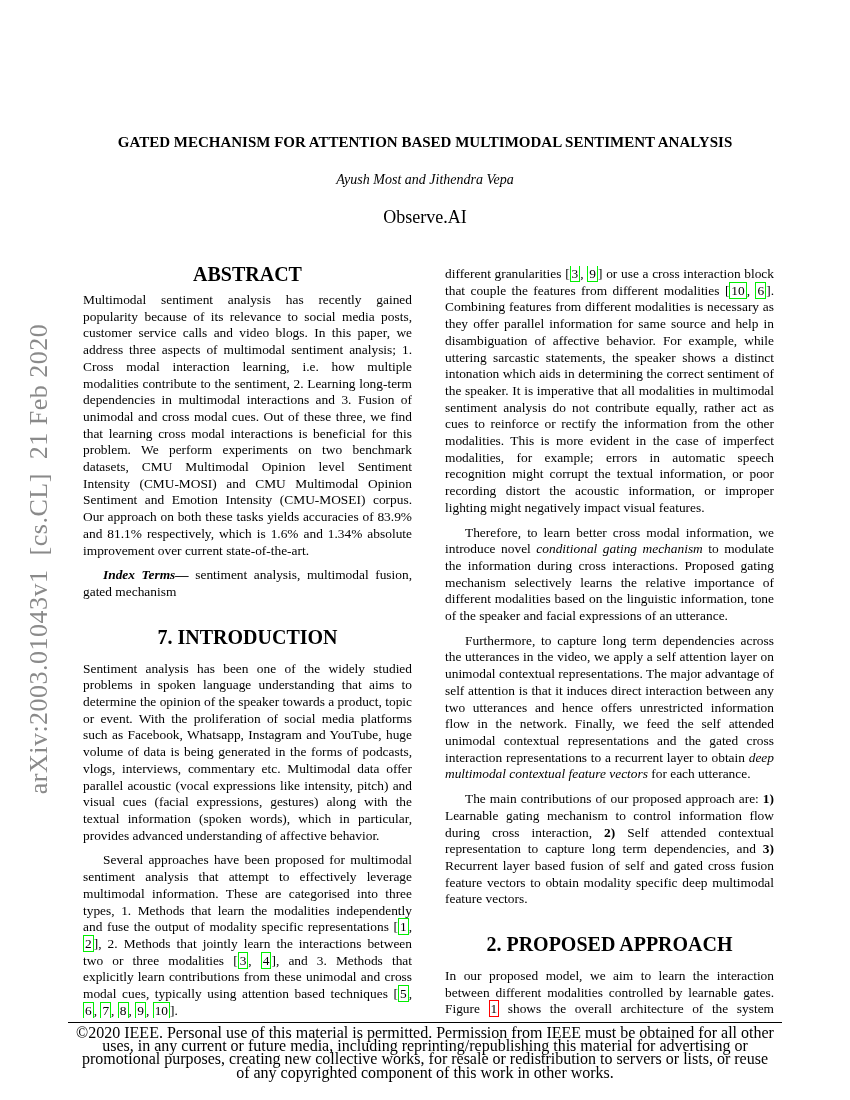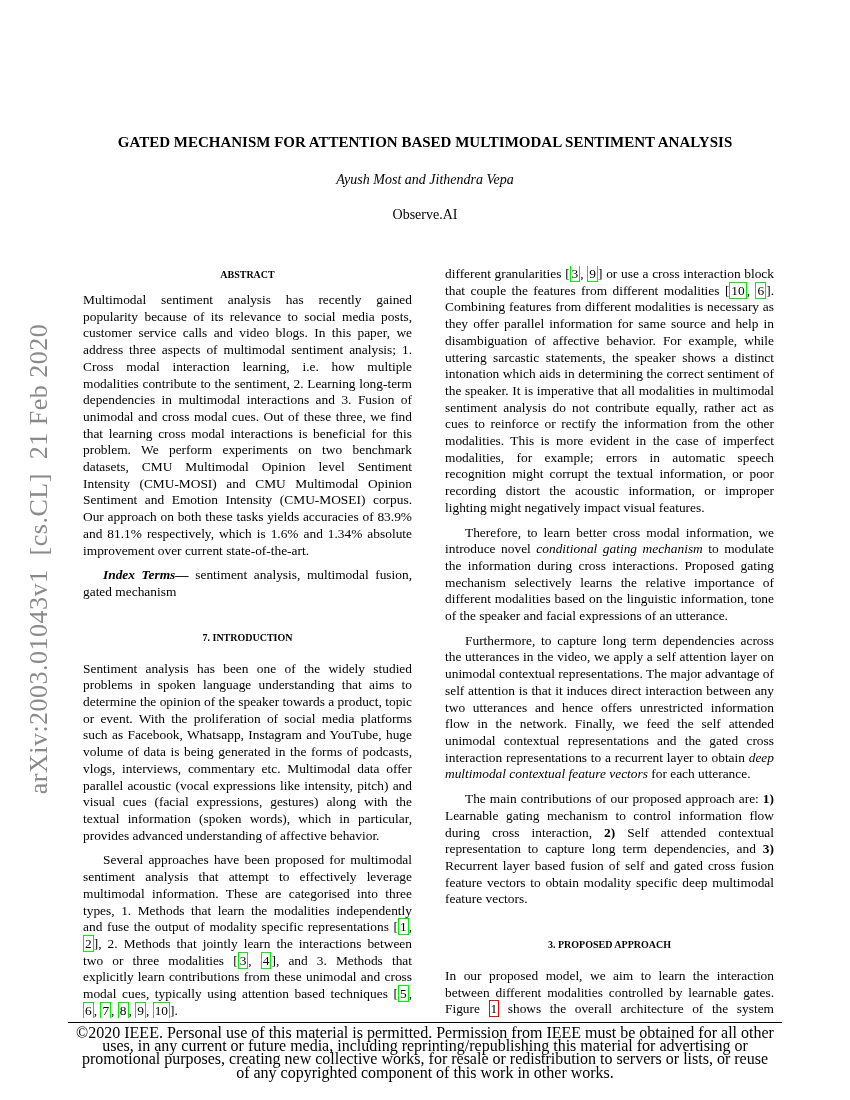--- a/index.html
+++ b/index.html
@@ -36,35 +36,35 @@
   .title{
     position:absolute;left:45px;top:132px;width:760px;
     text-align:center;font-weight:bold;font-size:15px;line-height:20px;
   }
   .authors{
     position:absolute;left:45px;top:172px;width:760px;
     text-align:center;font-style:italic;font-size:14px;
   }
   .affiliation{
     position:absolute;left:45px;top:207px;width:760px;
-    text-align:center;font-size:14px;
+    text-align:center;font-size:18px;
   }
   
   .column{
     position:absolute;top:266px;width:345px;height:752px;
     overflow:hidden;
     font-size:13.4px;line-height:16.7px;
   }
   .column.left{left:75px;}
   .column.right{left:437px;}
   .para{margin:8px;text-align:justify;}
   .para.indent{text-indent:20px;}
   .para.justify-last{text-align-last:justify;}
   .sec-heading{
-    text-align:center;font-weight:bold;font-size:10px;line-height:17px;
+    text-align:center;font-weight:bold;font-size:20px;line-height:17px;
     margin:28px 0 15px 0;
   }
   .column > :first-child{margin-top:0;}
   [data-name="abstract-heading"]{margin-bottom:9px;}
   [data-name="index-terms"]{margin-top:8px;}
   .it{font-style:italic;}
   .bd{font-weight:bold;}
   .bdit{font-weight:bold;font-style:italic;}
   .cite{border:1px solid var(--cite-green);padding:0 1px;}
   .figref{border:1px solid var(--fig-red);padding:0 1px;}
@@ -94,19 +94,19 @@
       <div class="para indent" data-name="index-terms"><span class="bdit" data-name="text-run">Index Terms—</span><span data-name="text-run"> sentiment analysis, multimodal fusion, gated mechanism</span></div>
       <div class="sec-heading" data-name="introduction-heading"><span data-name="text-run">7.  INTRODUCTION</span></div>
       <div class="para" data-name="intro-paragraph-1"><span data-name="text-run">Sentiment analysis has been one of the widely studied problems in spoken language understanding that aims to determine the opinion of the speaker towards a product, topic or event. With the proliferation of social media platforms such as Facebook, Whatsapp, Instagram and YouTube, huge volume of data is being generated in the forms of podcasts, vlogs, interviews, commentary etc. Multimodal data offer parallel acoustic (vocal expressions like intensity, pitch) and visual cues (facial expressions, gestures) along with the textual information (spoken words), which in particular, provides advanced understanding of affective behavior.</span></div>
       <div class="para indent" data-name="intro-paragraph-2"><span data-name="text-run">Several approaches have been proposed for multimodal sentiment analysis that attempt to effectively leverage multimodal information. These are categorised into three types, 1. Methods that learn the modalities independently and fuse the output of modality specific representations [</span><span class="cite" data-name="citation-link">1</span><span data-name="text-run">, </span><span class="cite" data-name="citation-link">2</span><span data-name="text-run">], 2. Methods that jointly learn the interactions between two or three modalities [</span><span class="cite" data-name="citation-link">3</span><span data-name="text-run">, </span><span class="cite" data-name="citation-link">4</span><span data-name="text-run">], and 3. Methods that explicitly learn contributions from these unimodal and cross modal cues, typically using attention based techniques [</span><span class="cite" data-name="citation-link">5</span><span data-name="text-run">, </span><span class="cite" data-name="citation-link">6</span><span data-name="text-run">, </span><span class="cite" data-name="citation-link">7</span><span data-name="text-run">, </span><span class="cite" data-name="citation-link">8</span><span data-name="text-run">, </span><span class="cite" data-name="citation-link">9</span><span data-name="text-run">, </span><span class="cite" data-name="citation-link">10</span><span data-name="text-run">].</span></div>
     </div>
   <div class="column right" data-name="right-column">
       <div class="para" data-name="intro-paragraph-3-continued"><span data-name="text-run">different granularities [</span><span class="cite" data-name="citation-link">3</span><span data-name="text-run">, </span><span class="cite" data-name="citation-link">9</span><span data-name="text-run">] or use a cross interaction block that couple the features from different modalities [</span><span class="cite" data-name="citation-link">10</span><span data-name="text-run">, </span><span class="cite" data-name="citation-link">6</span><span data-name="text-run">]. Combining features from different modalities is necessary as they offer parallel information for same source and help in disambiguation of affective behavior. For example, while uttering sarcastic statements, the speaker shows a distinct intonation which aids in determining the correct sentiment of the speaker. It is imperative that all modalities in multimodal sentiment analysis do not contribute equally, rather act as cues to reinforce or rectify the information from the other modalities. This is more evident in the case of imperfect modalities, for example; errors in automatic speech recognition might corrupt the textual information, or poor recording distort the acoustic information, or improper lighting might negatively impact visual features.</span></div>
       <div class="para indent" data-name="gating-paragraph"><span data-name="text-run">Therefore, to learn better cross modal information, we introduce novel </span><span class="it" data-name="text-run">conditional gating mechanism</span><span data-name="text-run"> to modulate the information during cross interactions. Proposed gating mechanism selectively learns the relative importance of different modalities based on the linguistic information, tone of the speaker and facial expressions of an utterance.</span></div>
       <div class="para indent" data-name="self-attention-paragraph"><span data-name="text-run">Furthermore, to capture long term dependencies across the utterances in the video, we apply a self attention layer on unimodal contextual representations. The major advantage of self attention is that it induces direct interaction between any two utterances and hence offers unrestricted information flow in the network. Finally, we feed the self attended unimodal contextual representations and the gated cross interaction representations to a recurrent layer to obtain </span><span class="it" data-name="text-run">deep multimodal contextual feature vectors</span><span data-name="text-run"> for each utterance.</span></div>
       <div class="para indent" data-name="contributions-paragraph"><span data-name="text-run">The main contributions of our proposed approach are: </span><span class="bd" data-name="text-run">1)</span><span data-name="text-run"> Learnable gating mechanism to control information flow during cross interaction, </span><span class="bd" data-name="text-run">2)</span><span data-name="text-run"> Self attended contextual representation to capture long term dependencies, and </span><span class="bd" data-name="text-run">3)</span><span data-name="text-run"> Recurrent layer based fusion of self and gated cross fusion feature vectors to obtain modality specific deep multimodal feature vectors.</span></div>
-      <div class="sec-heading" data-name="proposed-approach-heading"><span data-name="text-run">3.  PROPOSED APPROACH</span></div>
+      <div class="sec-heading" data-name="proposed-approach-heading"><span data-name="text-run">2.  PROPOSED APPROACH</span></div>
       <div class="para justify-last" data-name="proposed-approach-paragraph"><span data-name="text-run">In our proposed model, we aim to learn the interaction between different modalities controlled by learnable gates. Figure </span><span class="figref" data-name="figure-ref-link">1</span><span data-name="text-run"> shows the overall architecture of the system outlining the main components in the model: </span><span class="it" data-name="text-run">contextual utterance representation, self attention, cross attention, gating mechanism</span></div>
     </div>
 
   <div class="foot-rule" data-name="footnote-rule"></div>
   <div class="copyright" data-name="copyright-notice">©2020 IEEE. Personal use of this material is permitted. Permission from IEEE must be obtained for all other uses, in any current or future media, including reprinting/republishing this material for advertising or promotional purposes, creating new collective works, for resale or redistribution to servers or lists, or reuse of any copyrighted component of this work in other works.</div>
 </div>
 
 </body></html>

